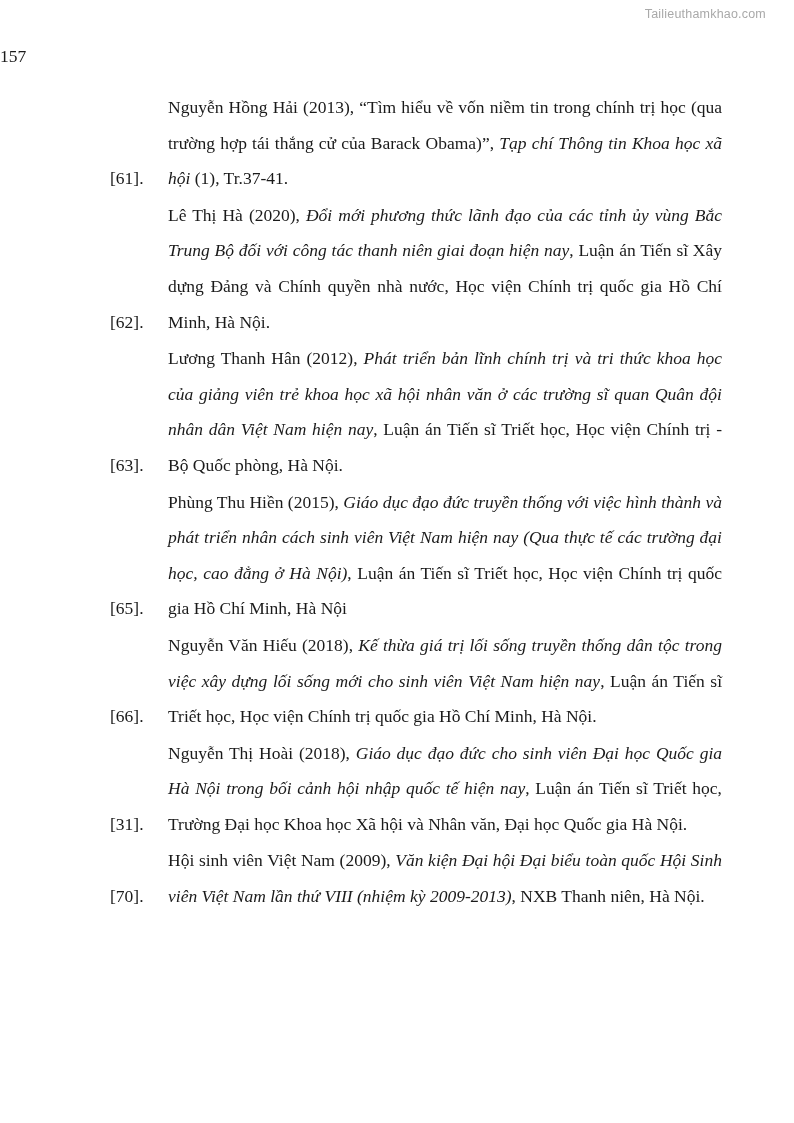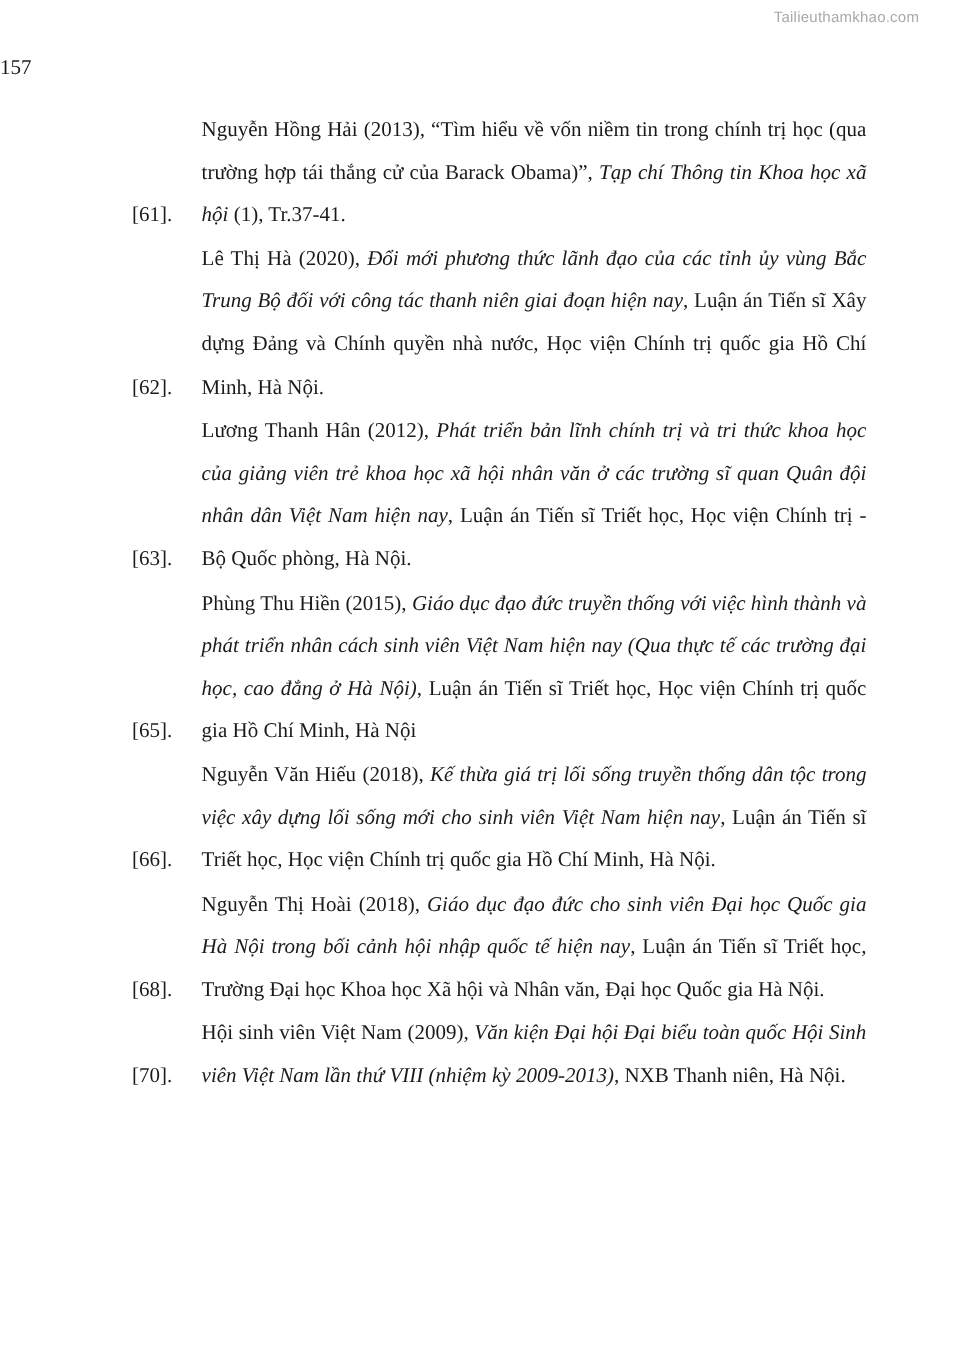--- a/index.html
+++ b/index.html
@@ -102,21 +102,21 @@
       </div>
       <div class="ref-entry">
         <div class="ref-label">[65].</div>
         <div class="ref-body"><span>Phùng Thu Hiền (2015), </span><i>Giáo dục đạo đức truyền thống với việc hình thành và phát triển nhân cách sinh viên Việt Nam hiện nay (Qua thực tế các trường đại học, cao đẳng ở Hà Nội)</i><span>, Luận án Tiến sĩ Triết học, Học viện Chính trị quốc gia Hồ Chí Minh, Hà Nội</span></div>
       </div>
       <div class="ref-entry">
         <div class="ref-label">[66].</div>
         <div class="ref-body"><span>Nguyễn Văn Hiếu (2018), </span><i>Kế thừa giá trị lối sống truyền thống dân tộc trong việc xây dựng lối sống mới cho sinh viên Việt Nam hiện nay</i><span>, Luận án Tiến sĩ Triết học, Học viện Chính trị quốc gia Hồ Chí Minh, Hà Nội.</span></div>
       </div>
       <div class="ref-entry">
-        <div class="ref-label">[68].</div>
+        <div class="ref-label">[31].</div>
         <div class="ref-body"><span>Nguyễn Thị Hoài (2018), </span><i>Giáo dục đạo đức cho sinh viên Đại học Quốc gia Hà Nội trong bối cảnh hội nhập quốc tế hiện nay</i><span>, Luận án Tiến sĩ Triết học, Trường Đại học Khoa học Xã hội và Nhân văn, Đại học Quốc gia Hà Nội.</span></div>
       </div>
       <div class="ref-entry">
         <div class="ref-label">[70].</div>
         <div class="ref-body"><span>Hội sinh viên Việt Nam (2009), </span><i>Văn kiện Đại hội Đại biểu toàn quốc Hội Sinh viên Việt Nam lần thứ VIII (nhiệm kỳ 2009-2013)</i><span>, NXB Thanh niên, Hà Nội.</span></div>
       </div>
     </div>
 
 </div>
 

